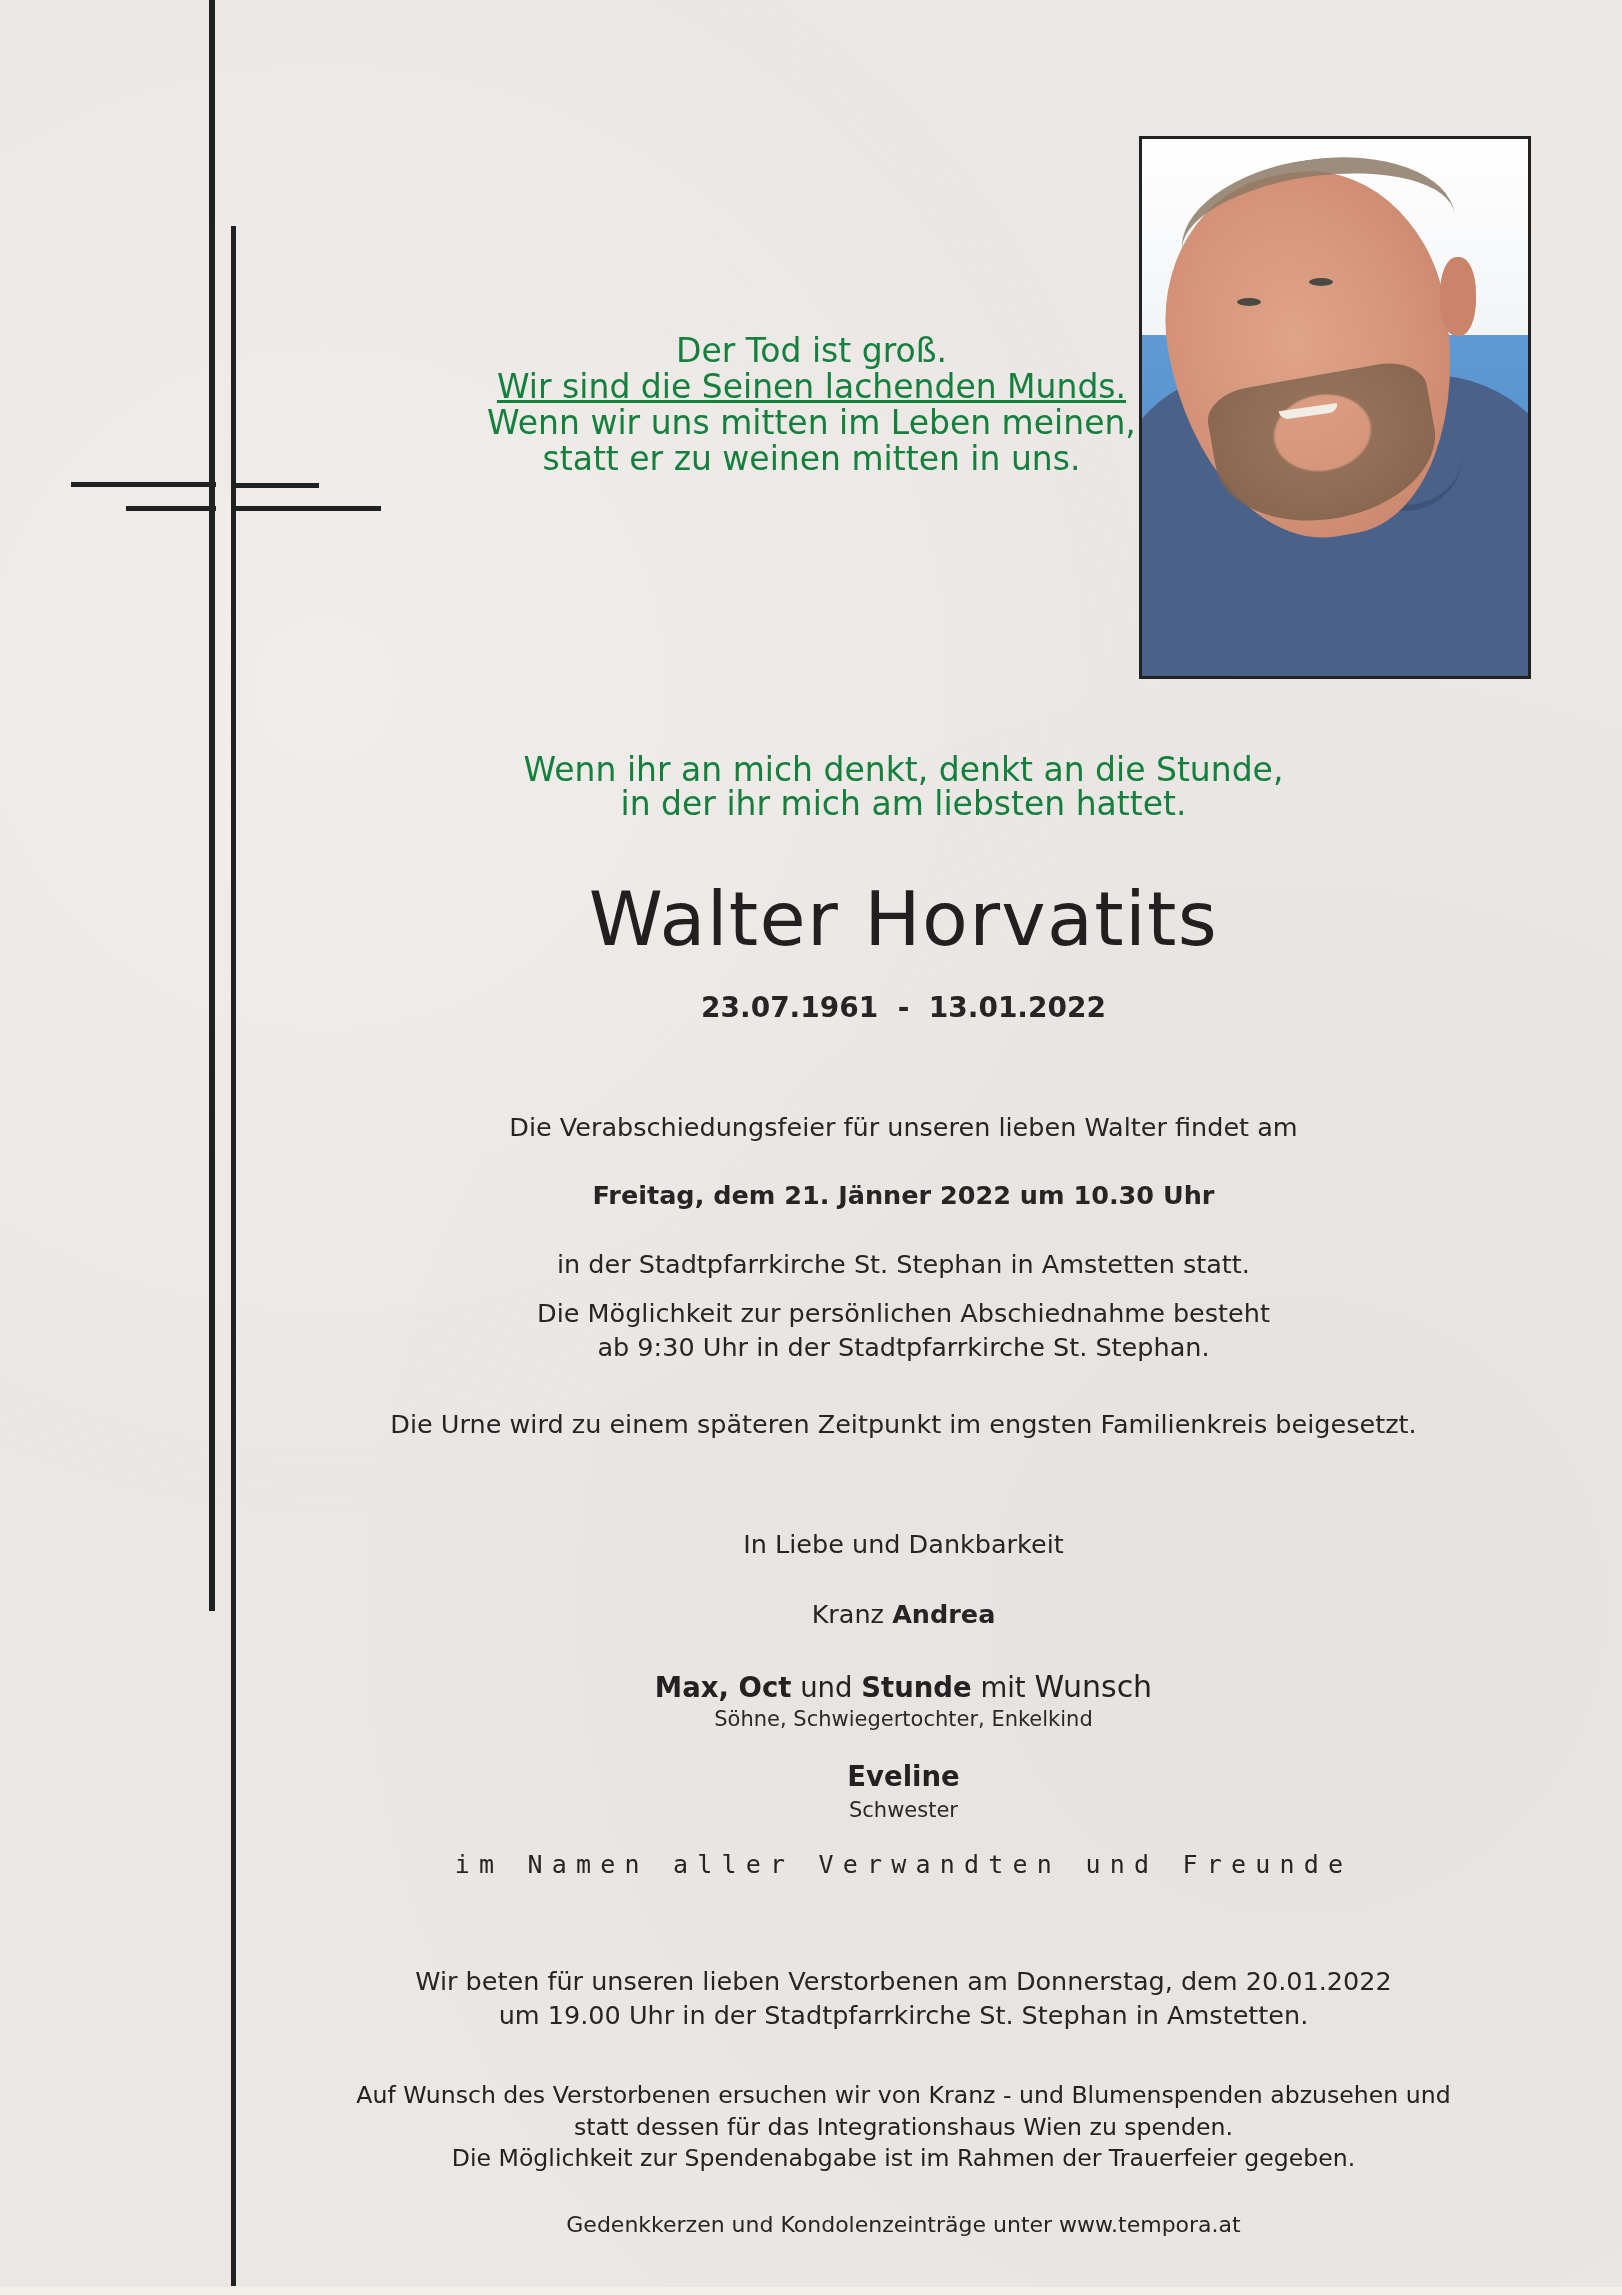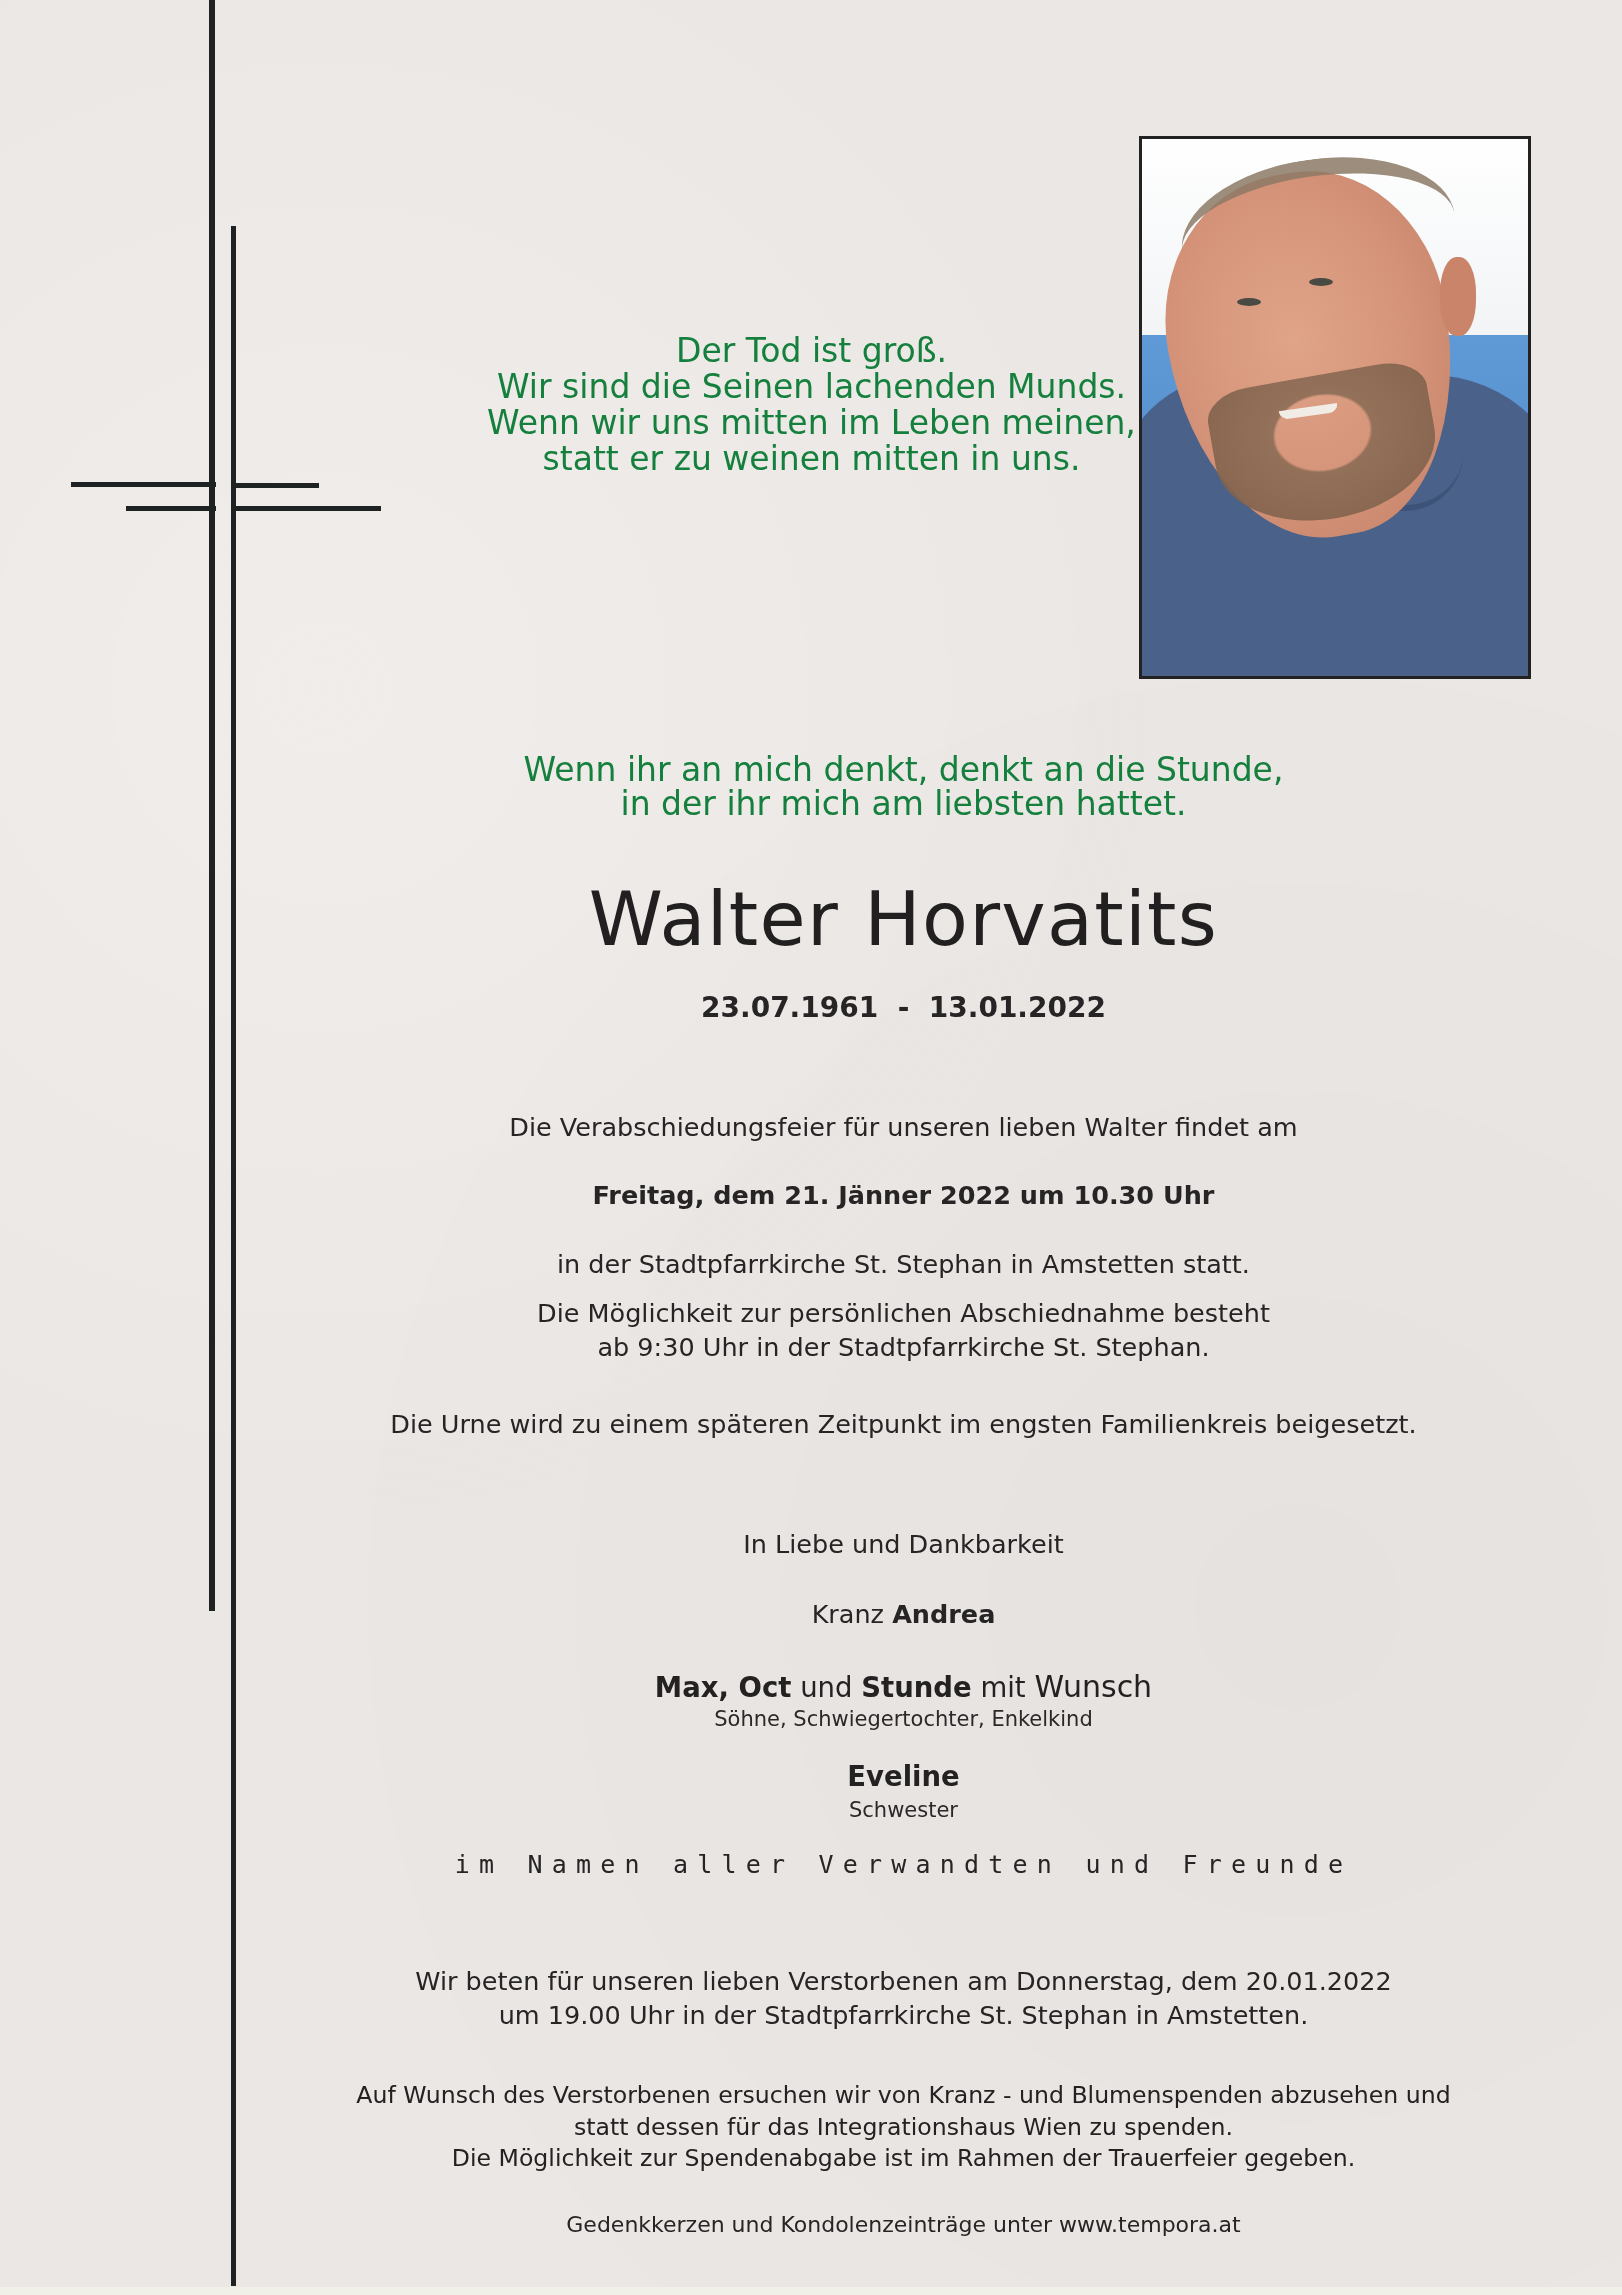--- a/index.html
+++ b/index.html
@@ -66,21 +66,21 @@
     <div class="ear"></div>
     <div class="beard"></div>
     <div class="eye" style="left:95px; top:159px;"></div>
     <div class="eye" style="left:167px; top:139px;"></div>
     <div class="mouth"></div>
   </div>
 </div>
 
 <div>
   <div class="text t-motto" style="top:332px;">Der Tod ist groß.</div>
-  <div class="text t-motto" style="top:368px;">Wir sind die Seinen lachenden Munds.</div>
+  <div class="text t-motto" style="top:368px;text-decoration:underline;">Wir sind die Seinen lachenden Munds.</div>
   <div class="text t-motto" style="top:404px;text-align:center;">Wenn wir uns mitten im Leben meinen,</div>
   <div class="text t-motto" style="top:440px;">statt er zu weinen mitten in uns.</div>
 </div>
 
 <div>
   <div class="text t-motto" style="top:751px; left:92px;">Wenn ihr an mich denkt, denkt an die Stunde,</div>
   <div class="text t-motto" style="top:785px; left:92px;">in der ihr mich am liebsten hattet.</div>
 </div>
 
 <div class="text t-name" style="top:877px; left:92px;">Walter Horvatits</div>

